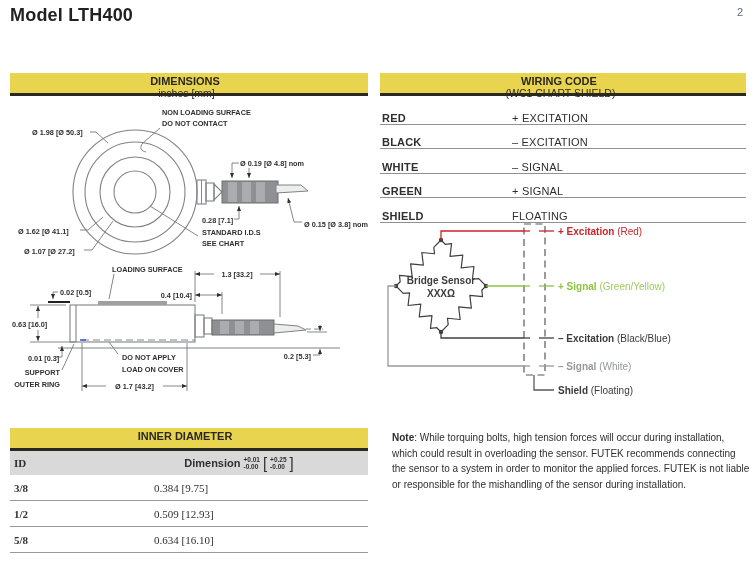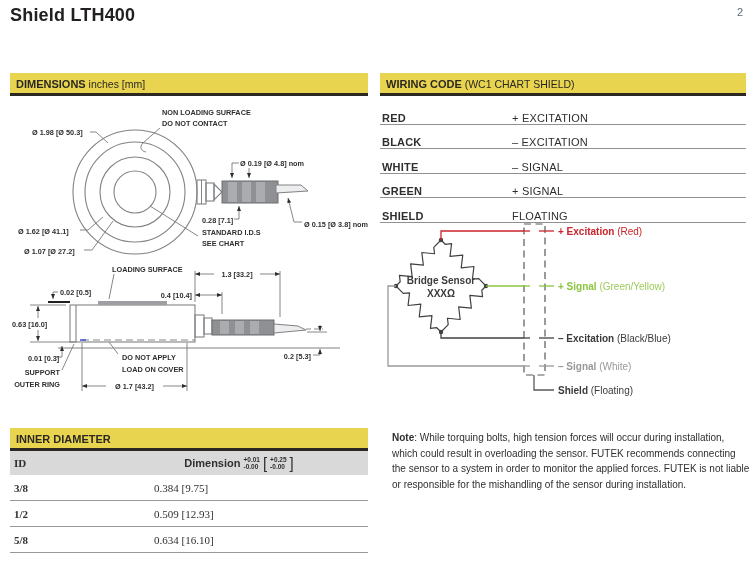--- a/index.html
+++ b/index.html
@@ -2,21 +2,21 @@
 <html style="--accent: #E8D44E; --bar-text: #2B2824; --red-wire: #C9252C; --green-wire: #8CC540; --green-light: #9CCB5A; --gray-wire: #97999B; --dark-wire: #3B3B3C; --table-line: #8F9193; --header-gray: #D9D9D9; --page-number: #5A6B7A; --drawing-line: #808285;"><head>
 <meta charset="utf-8">
 <style>
   html,body{margin:0;padding:0;background:#fff;}
   .canvas{position:relative;width:756px;height:588px;background:#fff;overflow:hidden;
           font-family:"Liberation Sans","DejaVu Sans",sans-serif;color:#2f2f30;}
   .title{position:absolute;left:10px;top:5px;font-size:18px;font-weight:bold;color:#232021;letter-spacing:.2px;}
   .pagenum{position:absolute;right:13px;top:6px;font-size:11px;color:var(--page-number,#5A6B7A);}
 
   .bar{height:17px;background:var(--accent,#E8D44E);border-bottom:3px solid #2B2824;
-       padding:2px 14px 1px 6px;font-size:11px;color:#2B2824;display:flex;align-items:center;}
+       padding:2px 14px 1px 6px;font-size:11px;color:#2B2824;display:flex;align-items:center;flex-direction:column;}
   .bar b{font-weight:bold;}
   .bar span{font-weight:normal;white-space:pre;font-size:10.5px;}
 
   .sec-dim{position:absolute;left:10px;top:73px;width:358px;}
   .sec-wire{position:absolute;left:380px;top:73px;width:366px;}
   .wtable{margin-top:4px;}
   .wtable .row{display:flex;height:23.5px;align-items:flex-end;border-bottom:1px solid var(--table-line,#8F9193);font-size:11px;}
   .wtable .c1{width:130px;font-weight:bold;padding-left:2px;letter-spacing:.2px;}
   .wtable .c2{letter-spacing:.2px;}
 
@@ -41,21 +41,21 @@
   .thin{stroke:#76787a;fill:none;stroke-width:.9;}
   .dtx{font-size:7.3px;font-weight:600;fill:#2f2f30;}
   .btx{font-size:10px;font-weight:bold;}
   .wire{fill:none;stroke-width:1.3;}
 </style>
 </head>
 <body>
 
 <div class="canvas">
 
-  <div class="title">Shield LTH400</div>
+  <div class="title">Model LTH400</div>
   <div class="pagenum">2</div>
 
   <div class="sec-dim">
     <div class="bar">
       <b>DIMENSIONS</b>
         <span> inches [mm]</span>
     </div>
   </div>
 
   <svg class="drawing" width="358" height="312" viewBox="0 0 358 312">

